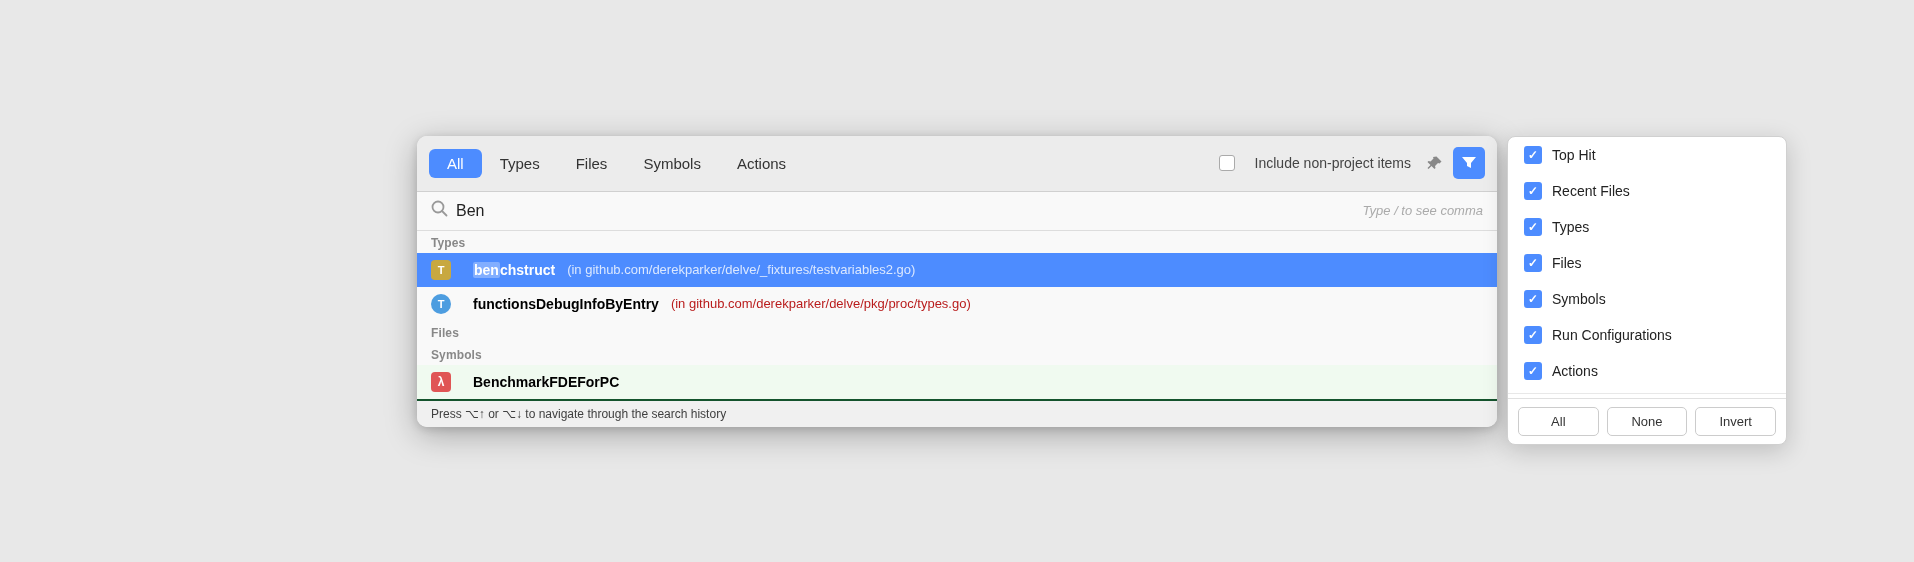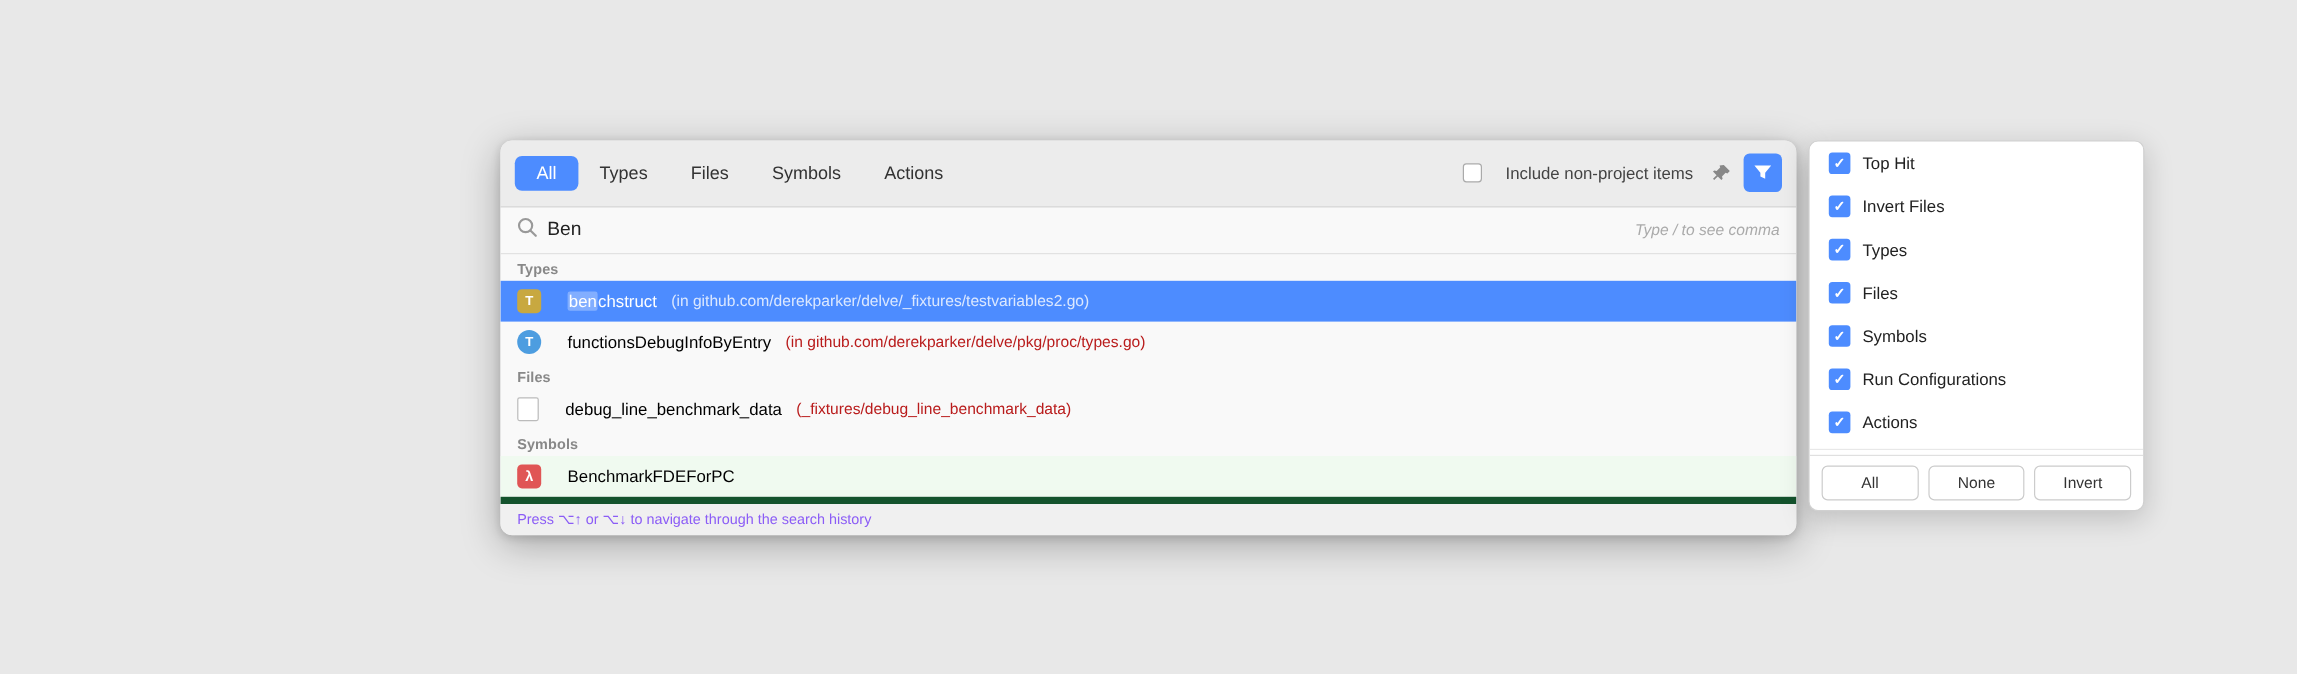--- a/index.html
+++ b/index.html
@@ -154,37 +154,37 @@
       border-radius: 4px;
       display: flex; align-items: center; justify-content: center;
       font-size: 11px;
       font-weight: 700;
       flex-shrink: 0;
     }
     .badge-t-yellow { background: #c8a840; color: white; }
     .badge-t-blue { background: #4d9de0; border-radius: 50%; color: white; font-size: 11px; }
     .badge-lambda { background: #e05555; border-radius: 4px; color: white; font-weight: 700; font-size: 12px; display: flex; align-items: center; justify-content: center; width: 20px; height: 20px; }
 
-    .item-name { font-size: 14px; font-weight: 400; padding-left: 14px; }
+    .item-name { font-size: 14px; font-weight: 700; padding-left: 14px; }
     .item-name .highlight {
       background: #c8a840;
       color: white;
       border-radius: 2px;
       padding: 0 1px;
     }
     .result-item.selected .item-name .highlight {
       background: rgba(255,255,255,0.3);
     }
     .path-text { color: #b91c1c; font-size: 13px; margin-left: 4px; }
 
     .status-bar {
       padding: 6px 14px;
       font-size: 12px;
-      color: #8b5cf6;
-      border-top: 6px solid #14532d;
+      color: #404040;
+      border-top: 2px solid #14532d;
       background: #f0f0f0;
     }
 
     
     .dropdown-panel {
       position: absolute;
       right: -290px;
       top: 0;
       width: 280px;
       background: white;
@@ -301,25 +301,20 @@
       </div>
 
       <div class="result-item">
         <div class="type-badge badge-t-blue">T</div>
         <span class="item-name">functionsDebugInfoByEntry</span>
         <span class="path-text">(in github.com/derekparker/delve/pkg/proc/types.go)</span>
       </div>
 
       <div class="section-header">Files</div>
 
-      <div class="result-item">
-        <div class="type-badge" style="border: 1.5px solid #bbb; border-radius:2px; background: white; width:18px; height:20px;"></div>
-        <span class="item-name">debug_line_benchmark_data</span>
-        <span class="path-text">(_fixtures/debug_line_benchmark_data)</span>
-      </div>
 
       <div class="section-header">Symbols</div>
 
       <div class="result-item symbol-green">
         <div class="badge-lambda">λ</div>
         <span class="item-name">BenchmarkFDEForPC</span>
       </div>
 
     </div>
 
@@ -327,21 +322,21 @@
   </div>
 
   <div class="dropdown-panel">
 
     <div class="dropdown-item">
       <div class="checkbox-checked">✓</div>
       <span>Top Hit</span>
     </div>
     <div class="dropdown-item">
       <div class="checkbox-checked">✓</div>
-      <span>Invert Files</span>
+      <span>Recent Files</span>
     </div>
     <div class="dropdown-item">
       <div class="checkbox-checked">✓</div>
       <span>Types</span>
     </div>
     <div class="dropdown-item">
       <div class="checkbox-checked">✓</div>
       <span>Files</span>
     </div>
     <div class="dropdown-item">

